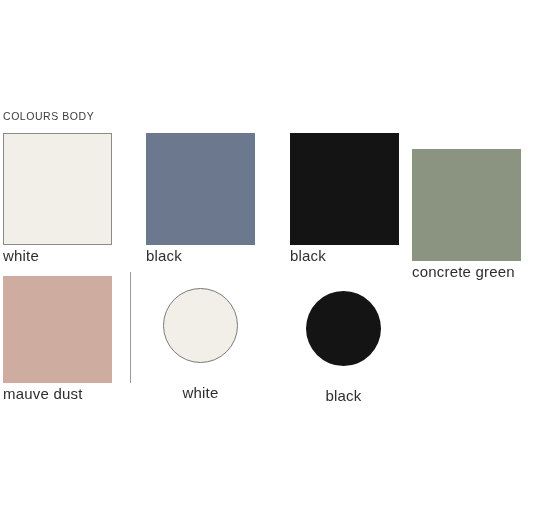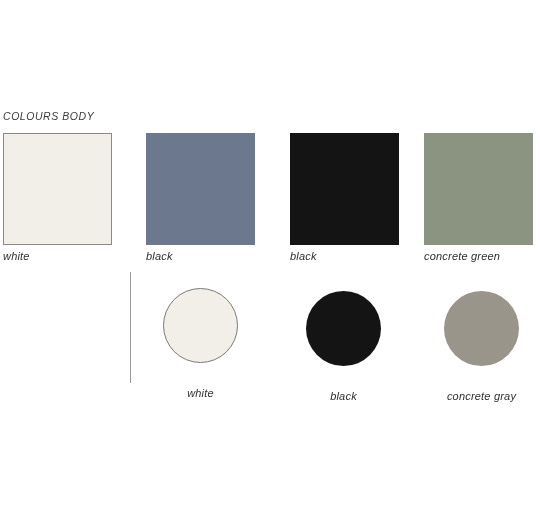--- a/index.html
+++ b/index.html
@@ -16,21 +16,20 @@
     position: relative;
     -webkit-font-smoothing: antialiased;
   }
 
   #board {
     position: absolute;
     left: 0;
     top: 0;
     width: 540px;
     height: 530px;
-    font-style: italic;
   }
 
   
   .section-heading {
     position: absolute;
     font-size: 10.5px;
     letter-spacing: 0.55px;
     color: #3a3a3a;
     line-height: 13px;
     white-space: pre-line;
@@ -56,42 +55,42 @@
     box-sizing: border-box;
   }
 
   .swatch-circle {
     border-radius: 50%;
     box-sizing: border-box;
   }
 
   .swatch-label {
     position: absolute;
-    font-size: 11px;
+    font-size: 15px;
     color: #2e2e2e;
     letter-spacing: 0.2px;
     line-height: 12px;
     white-space: nowrap;
   }
   .swatch-label.left {
     left: 0;
     text-align: left;
   }
   .swatch-label.center {
     left: 50%;
     transform: translateX(-50%);
     text-align: center;
   }
 
   
   #row-body .swatch-group { top: 133px; }
   #group-white        { left: 3px;   }
   #group-blue         { left: 146px; }
   #group-black        { left: 290px; }
-  #group-concrete-green { left: 424px; }
+  #group-concrete-green { left: 412px; margin-top: 16px; }
   #row-body .swatch-label { top: 117px; }
 
   
   #group-mauve-dust { left: 3px; top: 276px; }
   #group-mauve-dust .swatch-label { top: 112px; }
 
   .circle-group { top: 288px; }
   .circle-group .swatch-circle { width: 75px; height: 75px; }
   .circle-group .swatch-label { top: 99px; }
   #group-top-white   { left: 163px; }
@@ -132,32 +131,32 @@
       <div class="swatch-label left">black</div>
     </div>
 
     <div class="swatch-group" id="group-concrete-green">
       <div class="swatch-square" style="background:#8b9480;"></div>
       <div class="swatch-label left">concrete green</div>
     </div>
 
   </div>
 
+  <div class="swatch-group" id="group-mauve-dust">
+    <div class="swatch-square" style="background:#ceac9f;height:107px;"></div>
+    <div class="swatch-label left">mauve dust</div>
+  </div>
 
   <div id="divider"></div>
 
 
   <div class="swatch-group circle-group" id="group-top-white">
     <div class="swatch-circle" style="background:#f2efe9;border:1px solid #7a7a7a;"></div>
     <div class="swatch-label center">white</div>
   </div>
 
   <div class="swatch-group circle-group" id="group-top-black">
     <div class="swatch-circle" style="background:#141414;"></div>
     <div class="swatch-label center">black</div>
   </div>
 
-  <div class="swatch-group circle-group" id="group-concrete-gray">
-    <div class="swatch-circle" style="background:#99958a;"></div>
-    <div class="swatch-label center">concrete gray</div>
-  </div>
 
 </div>
 
 </body></html>

